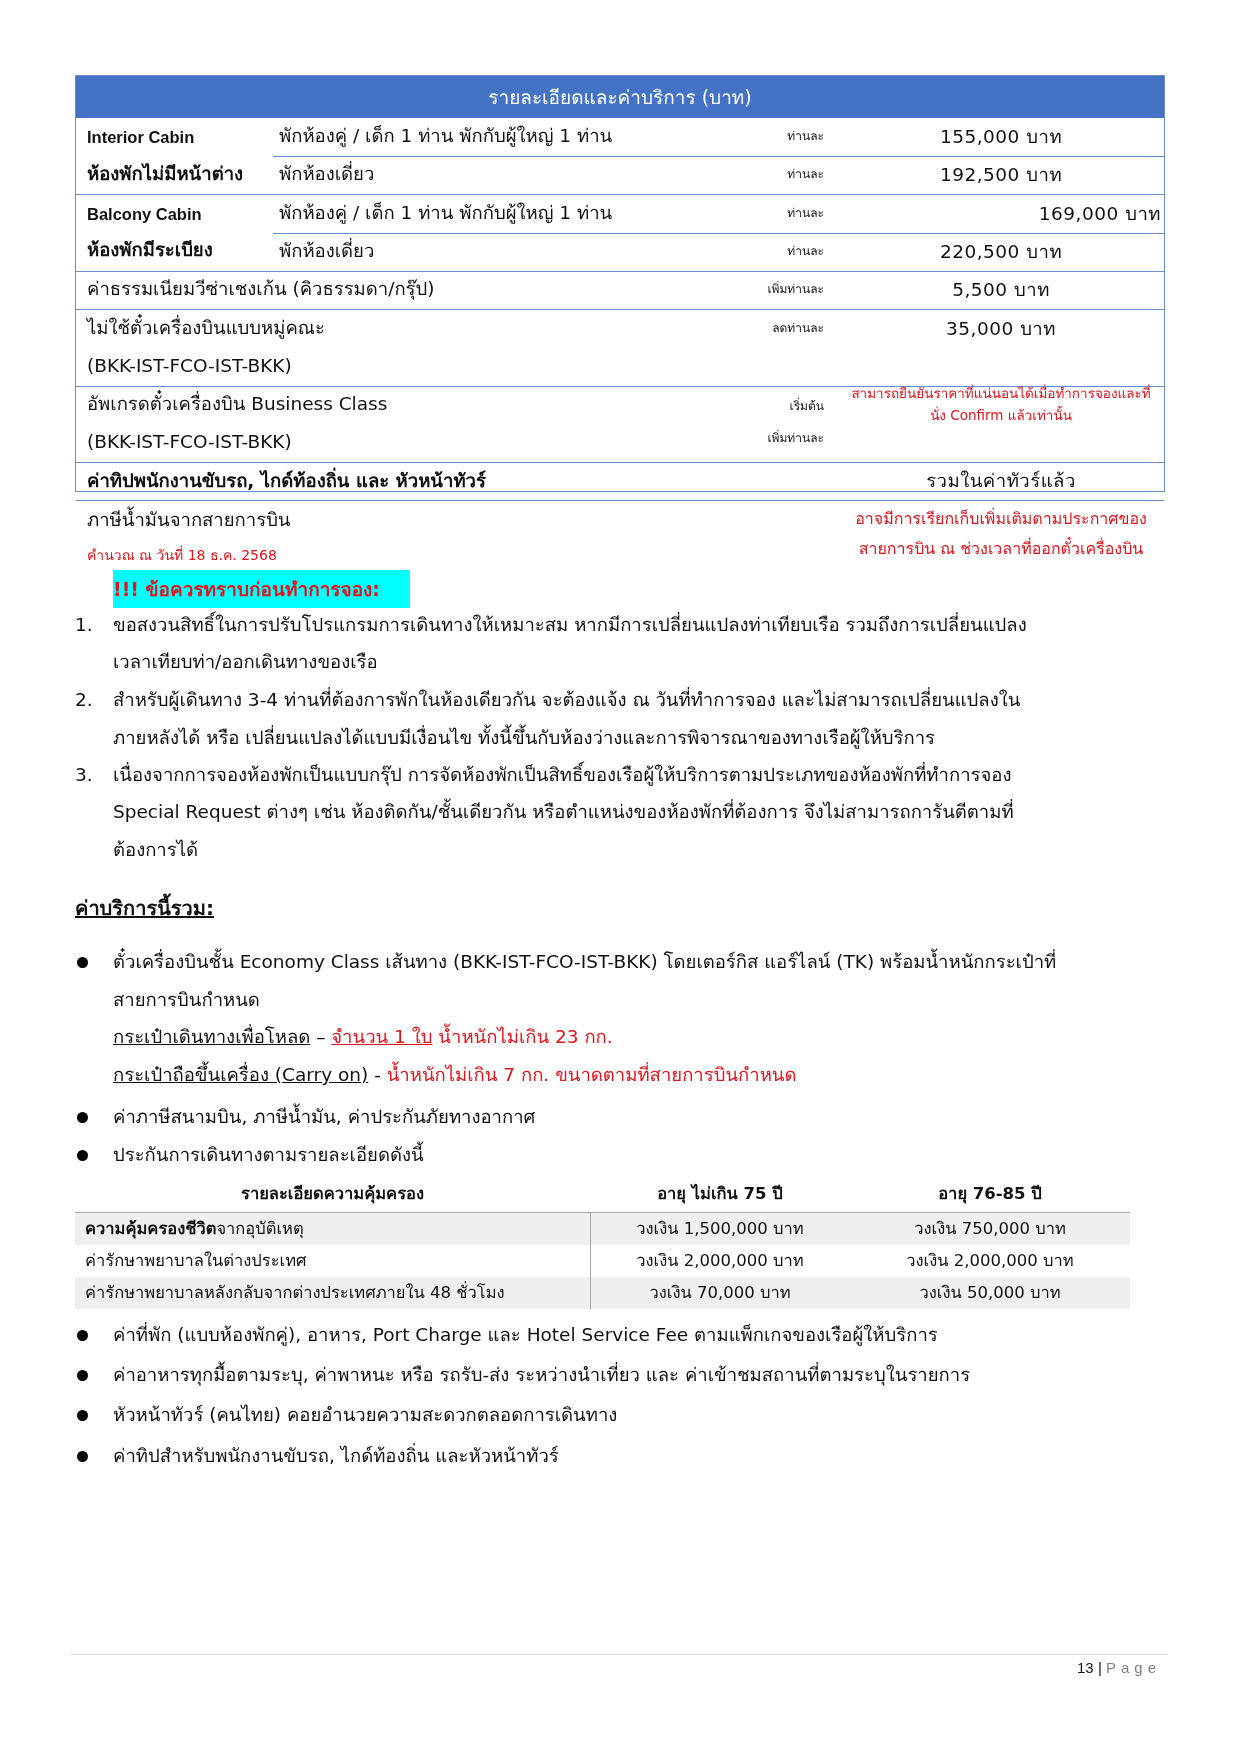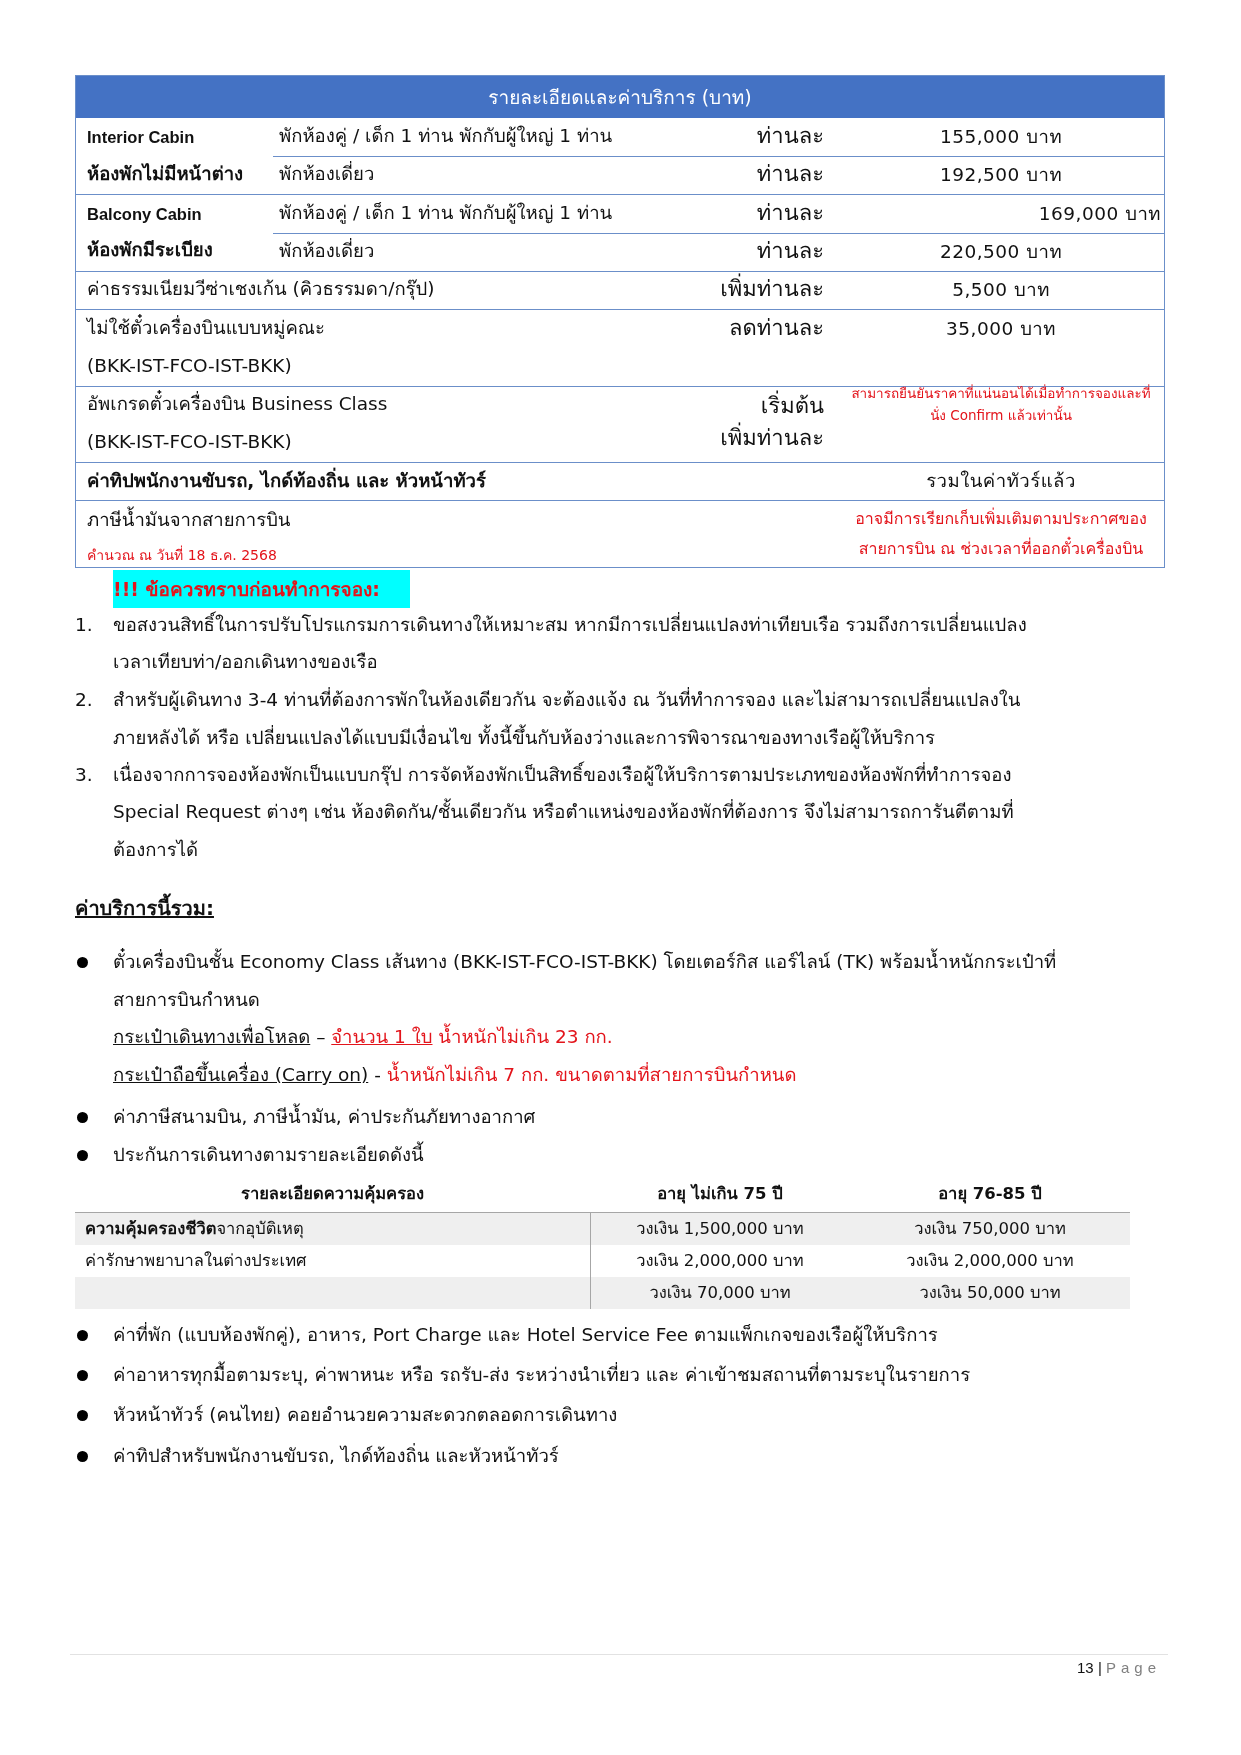--- a/index.html
+++ b/index.html
@@ -1,28 +1,28 @@
 <!DOCTYPE html>
 <html><head>
 <meta charset="utf-8">
 <style>
   html, body { margin: 0; padding: 0; background: #ffffff; }
   body { width: 1241px; height: 1755px; position: relative; overflow: hidden;
          font-family: "DejaVu Sans", sans-serif; color: #111; }
 
   
-  #price-table { position: absolute; left: 75px; top: 75px; width: 1090px; height: 493px;
+  #price-table { position: absolute; left: 75px; top: 75px; width: 1090px; height: 417px;
                  border: 1.5px solid #6b8fc9; box-sizing: border-box; }
   .pt-header { position: absolute; left: 0; top: 0; width: 100%; height: 42px; background: #4472c4;
                color: #fff; font-size: 19px; text-align: center; line-height: 42px; }
   .pt-line { position: absolute; height: 0; border-top: 1.5px solid #6b8fc9; }
   .pt-text { position: absolute; font-size: 18.5px; white-space: nowrap; line-height: 24px; }
   .pt-bold { font-weight: bold; text-align: right; }
   .pt-en-bold { font-family: "Liberation Sans", sans-serif; font-weight: bold; font-size: 16.5px; }
-  .pt-unit { position: absolute; width: 200px; text-align: right; font-size: 22px; line-height: 24px; white-space: nowrap; }
+  .pt-unit { position: absolute; width: 200px; text-align: right; font-size: 12px; line-height: 24px; white-space: nowrap; }
   .pt-price { position: absolute; width: 320px; text-align: center; font-size: 18.5px; line-height: 24px; white-space: nowrap; letter-spacing: 0.5px; }
   .pt-red-small { position: absolute; width: 320px; text-align: center; font-size: 13.5px; color: #e3141b; line-height: 24px; white-space: nowrap; }
   .pt-red-note { position: absolute; width: 320px; text-align: center; font-size: 16px; color: #e3141b; line-height: 30px; white-space: nowrap; }
   .pt-date { position: absolute; font-size: 14px; color: #e3141b; white-space: nowrap; }
 
   
   .notice-head { position: absolute; left: 113px; top: 570px; height: 38px; width: 297px; background: #00ffff;
                  font-size: 19px; font-weight: bold; color: #e3141b; line-height: 38px; white-space: nowrap; }
   .notice-head span { text-decoration-color: #e3141b; }
   .ln { position: absolute; font-size: 18.5px; white-space: nowrap; line-height: 26px; }
@@ -144,20 +144,21 @@
   <div class="ins-c1"><b>ความคุ้มครองชีวิต</b><span>จากอุบัติเหตุ</span></div>
   <div class="ins-c2">วงเงิน 1,500,000 บาท</div>
   <div class="ins-c3">วงเงิน 750,000 บาท</div>
 </div>
 <div class="ins-row" style="top:1245px;">
   <div class="ins-c1"><b></b><span>ค่ารักษาพยาบาลในต่างประเทศ</span></div>
   <div class="ins-c2">วงเงิน 2,000,000 บาท</div>
   <div class="ins-c3">วงเงิน 2,000,000 บาท</div>
 </div>
 <div class="ins-row shade" style="top:1277px;">
+  <div class="ins-c1"><b></b><span>ค่ารักษาพยาบาลหลังกลับจากต่างประเทศภายใน 48 ชั่วโมง</span></div>
   <div class="ins-c2">วงเงิน 70,000 บาท</div>
   <div class="ins-c3">วงเงิน 50,000 บาท</div>
 </div>
 <div class="ins-divider"></div>
 
 <div class="dot" style="top:1330px;"></div>
 <div class="ln" style="left:113px; top:1322px;">ค่าที่พัก (แบบห้องพักคู่), อาหาร, Port Charge และ Hotel Service Fee ตามแพ็กเกจของเรือผู้ให้บริการ</div>
 <div class="dot" style="top:1370px;"></div>
 <div class="ln" style="left:113px; top:1362px;">ค่าอาหารทุกมื้อตามระบุ, ค่าพาหนะ หรือ รถรับ-ส่ง ระหว่างนำเที่ยว และ ค่าเข้าชมสถานที่ตามระบุในรายการ</div>
 <div class="dot" style="top:1410px;"></div>

